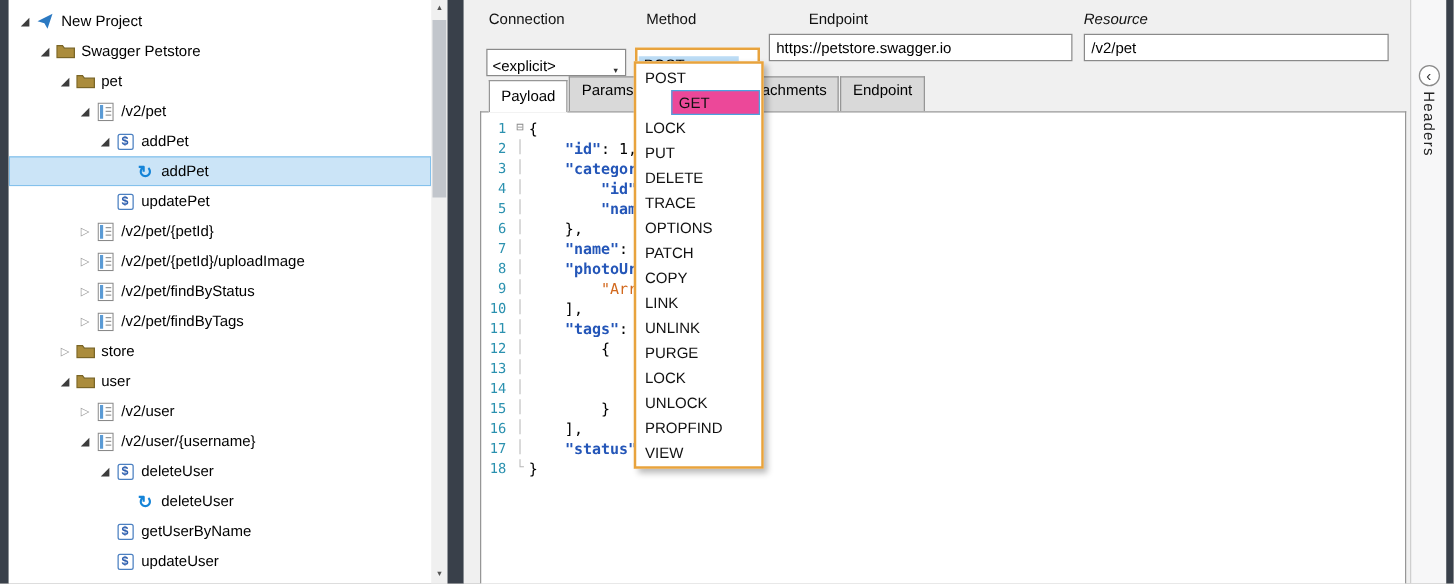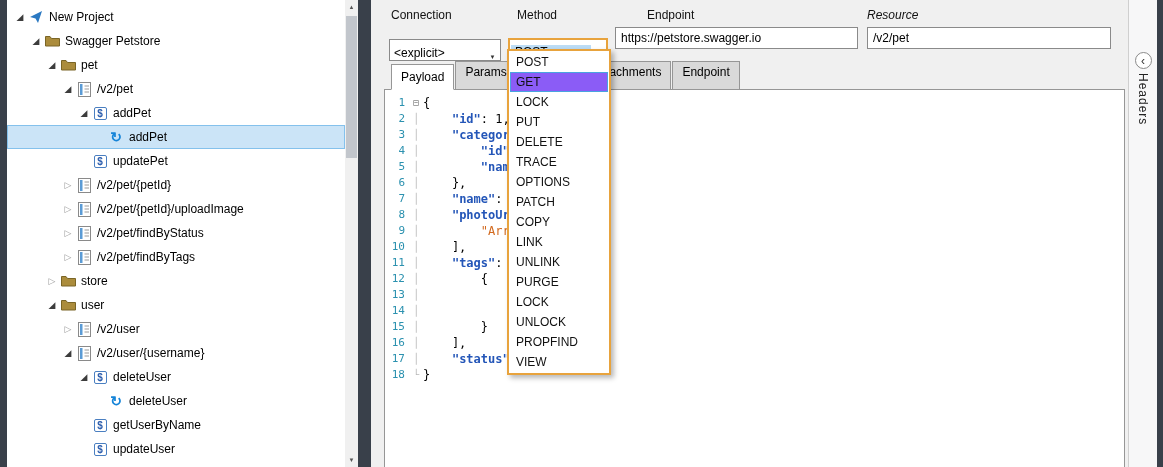--- a/index.html
+++ b/index.html
@@ -68,21 +68,21 @@
   .fold.mid,.fold.end{color:#b8b8b8;}
   .code{white-space:pre;}
   .tk-key{color:#2456b8;font-weight:bold;}
   .tk-str{color:#d2691e;}
   .tk-p{color:#000;}
 
   
   .dropdown{position:absolute;left:136px;top:49px;width:104px;background:#fff;border:2px solid #e8a33d;
             padding:1px;z-index:50;box-shadow:3px 3px 5px rgba(0,0,0,.28);}
   .dd-item{height:20px;line-height:20px;padding-left:6px;color:#111;}
-  .dd-item.hl{background:#8b5cf6;box-shadow:inset 0 0 0 1px #4aa3e0;}
+  .dd-item.hl{background:#ec4899;box-shadow:inset 0 0 0 1px #4aa3e0;margin-left:27px;}
 
   
   .headers-strip{position:absolute;left:1128px;top:0;width:29px;height:100%;background:#f7f7f8;border-left:1px solid #cfcfcf;}
   .collapse-btn{margin:52px auto 4px auto;width:17px;height:17px;border:1px solid #8a8a8a;border-radius:50%;
                 background:#fff;display:flex;align-items:center;justify-content:center;color:#333;}
   .collapse-btn::after{content:"‹";font-size:12px;line-height:1;}
   .v-label{writing-mode:vertical-rl;margin:2px auto;color:#222;letter-spacing:1px;}
 </style>
 </head>
 <body>

